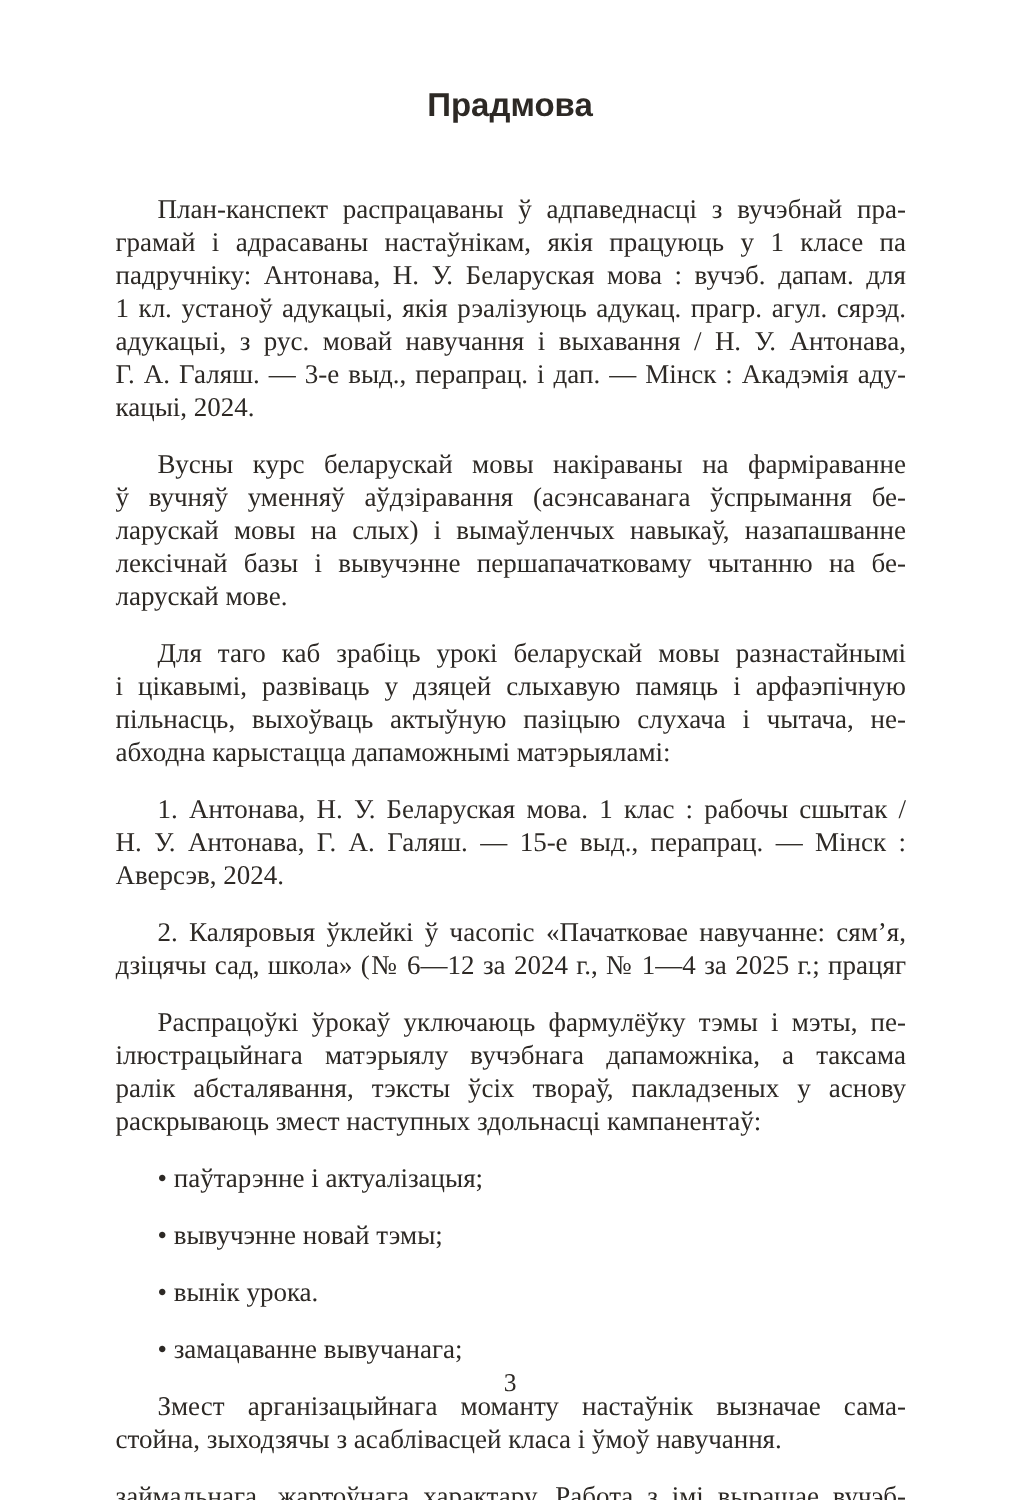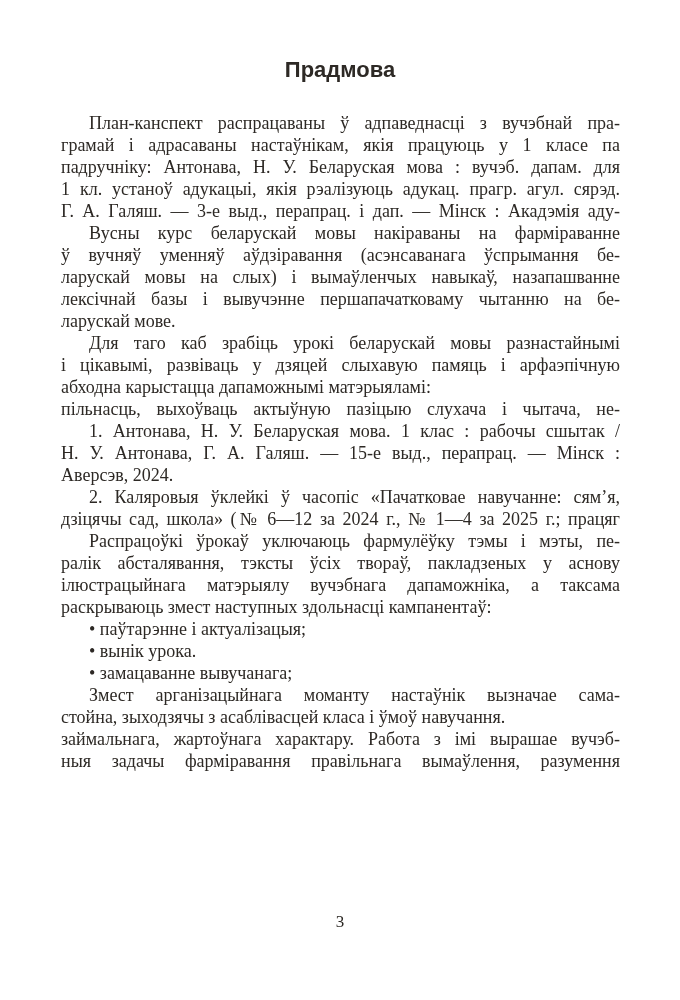--- a/index.html
+++ b/index.html
@@ -27,21 +27,21 @@
     font-weight: 700;
     line-height: 30px;
   }
   .body {
     position: absolute;
     top: 112px;
     left: 61px;
     width: 559px;
   }
   .block {
-    margin: 0;
+    margin: 16px;
     padding: 0;
   }
   .line {
     font-size: 18px;
     line-height: 22px;
     height: 22px;
     white-space: normal;
     overflow: hidden;
   }
   .line.just {
@@ -66,52 +66,57 @@
 <body>
 
 <div class="page" style="color: rgb(45, 41, 37); background: rgb(255, 255, 255);">
   <h1 class="title">Прадмова</h1>
   <main class="body" id="body">
       <div class="block">
         <div class="line indent just">План-канспект распрацаваны ў адпаведнасці з вучэбнай пра-</div>
         <div class="line just">грамай і адрасаваны настаўнікам, якія працуюць у 1 класе па</div>
         <div class="line just">падручніку: Антонава, Н. У. Беларуская мова : вучэб. дапам. для</div>
         <div class="line just">1 кл. устаноў адукацыі, якія рэалізуюць адукац. прагр. агул. сярэд.</div>
+        <div class="line just">адукацыі, з рус. мовай навучання і выхавання / Н. У. Антонава,</div>
         <div class="line just">Г. А. Галяш. — 3-е выд., перапрац. і дап. — Мінск : Акадэмія аду-</div>
+        <div class="line">кацыі, 2024.</div>
       </div>
       <div class="block">
         <div class="line indent just">Вусны курс беларускай мовы накіраваны на фарміраванне</div>
         <div class="line just">ў вучняў уменняў аўдзіравання (асэнсаванага ўспрымання бе-</div>
         <div class="line just">ларускай мовы на слых) і вымаўленчых навыкаў, назапашванне</div>
         <div class="line just">лексічнай базы і вывучэнне першапачатковаму чытанню на бе-</div>
         <div class="line">ларускай мове.</div>
       </div>
       <div class="block">
         <div class="line indent just">Для таго каб зрабіць урокі беларускай мовы разнастайнымі</div>
         <div class="line just">і цікавымі, развіваць у дзяцей слыхавую памяць і арфаэпічную</div>
+        <div class="line just">пільнасць, выхоўваць актыўную пазіцыю слухача і чытача, не-</div>
         <div class="line">абходна карыстацца дапаможнымі матэрыяламі:</div>
-        <div class="line just">пільнасць, выхоўваць актыўную пазіцыю слухача і чытача, не-</div>
       </div>
       <div class="block">
         <div class="line indent just">1. Антонава, Н. У. Беларуская мова. 1 клас : рабочы сшытак /</div>
         <div class="line just">Н. У. Антонава, Г. А. Галяш. — 15-е выд., перапрац. — Мінск :</div>
         <div class="line">Аверсэв, 2024.</div>
       </div>
       <div class="block">
         <div class="line indent just">2. Каляровыя ўклейкі ў часопіс «Пачатковае навучанне: сям’я,</div>
         <div class="line just">дзіцячы сад, школа» (№ 6—12 за 2024 г., № 1—4 за 2025 г.; працяг</div>
       </div>
       <div class="block">
         <div class="line indent just">Распрацоўкі ўрокаў уключаюць фармулёўку тэмы і мэты, пе-</div>
+        <div class="line just">ілюстрацыйнага матэрыялу вучэбнага дапаможніка, а таксама</div>
         <div class="line just">ралік абсталявання, тэксты ўсіх твораў, пакладзеных у аснову</div>
-        <div class="line just">ілюстрацыйнага матэрыялу вучэбнага дапаможніка, а таксама</div>
         <div class="line">раскрываюць змест наступных здольнасці кампанентаў:</div>
       </div>
       <div class="block">
         <div class="line indent">• паўтарэнне і актуалізацыя;</div>
+      </div>
+      <div class="block">
+        <div class="line indent">• вывучэнне новай тэмы;</div>
       </div>
       <div class="block">
         <div class="line indent">• вынік урока.</div>
       </div>
       <div class="block">
         <div class="line indent">• замацаванне вывучанага;</div>
       </div>
       <div class="block">
         <div class="line indent just">Змест арганізацыйнага моманту настаўнік вызначае сама-</div>
         <div class="line">стойна, зыходзячы з асаблівасцей класа і ўмоў навучання.</div>

